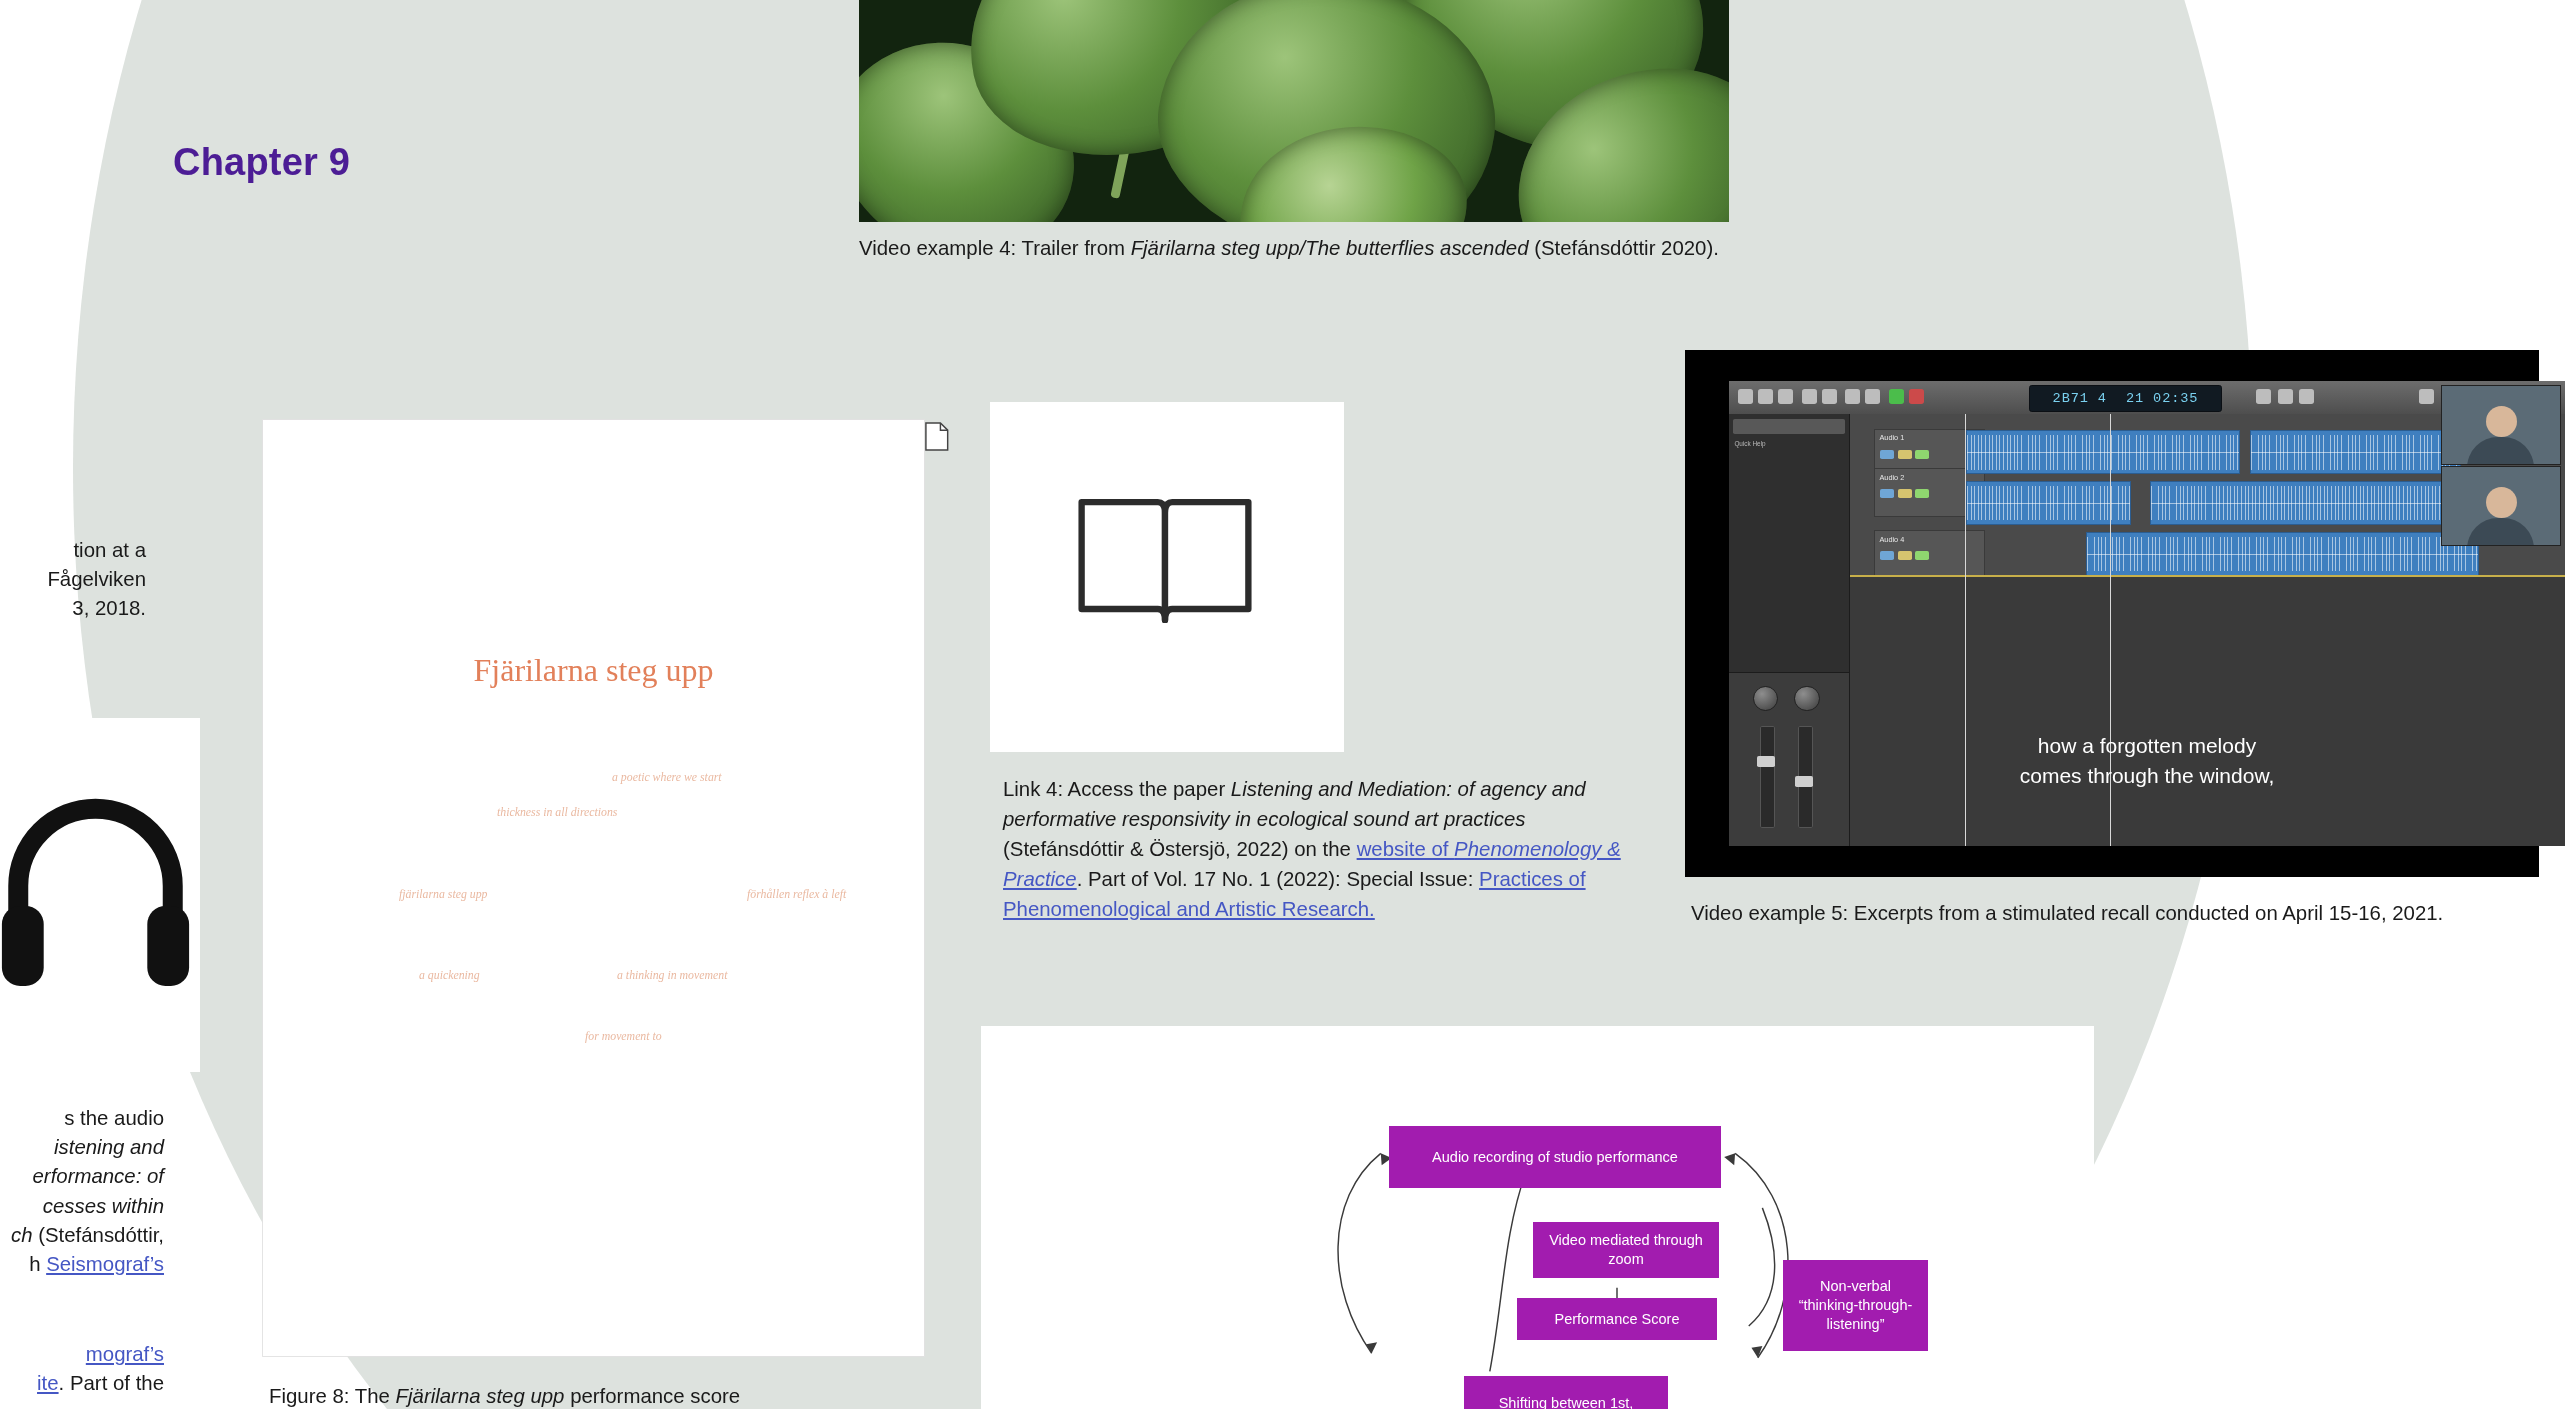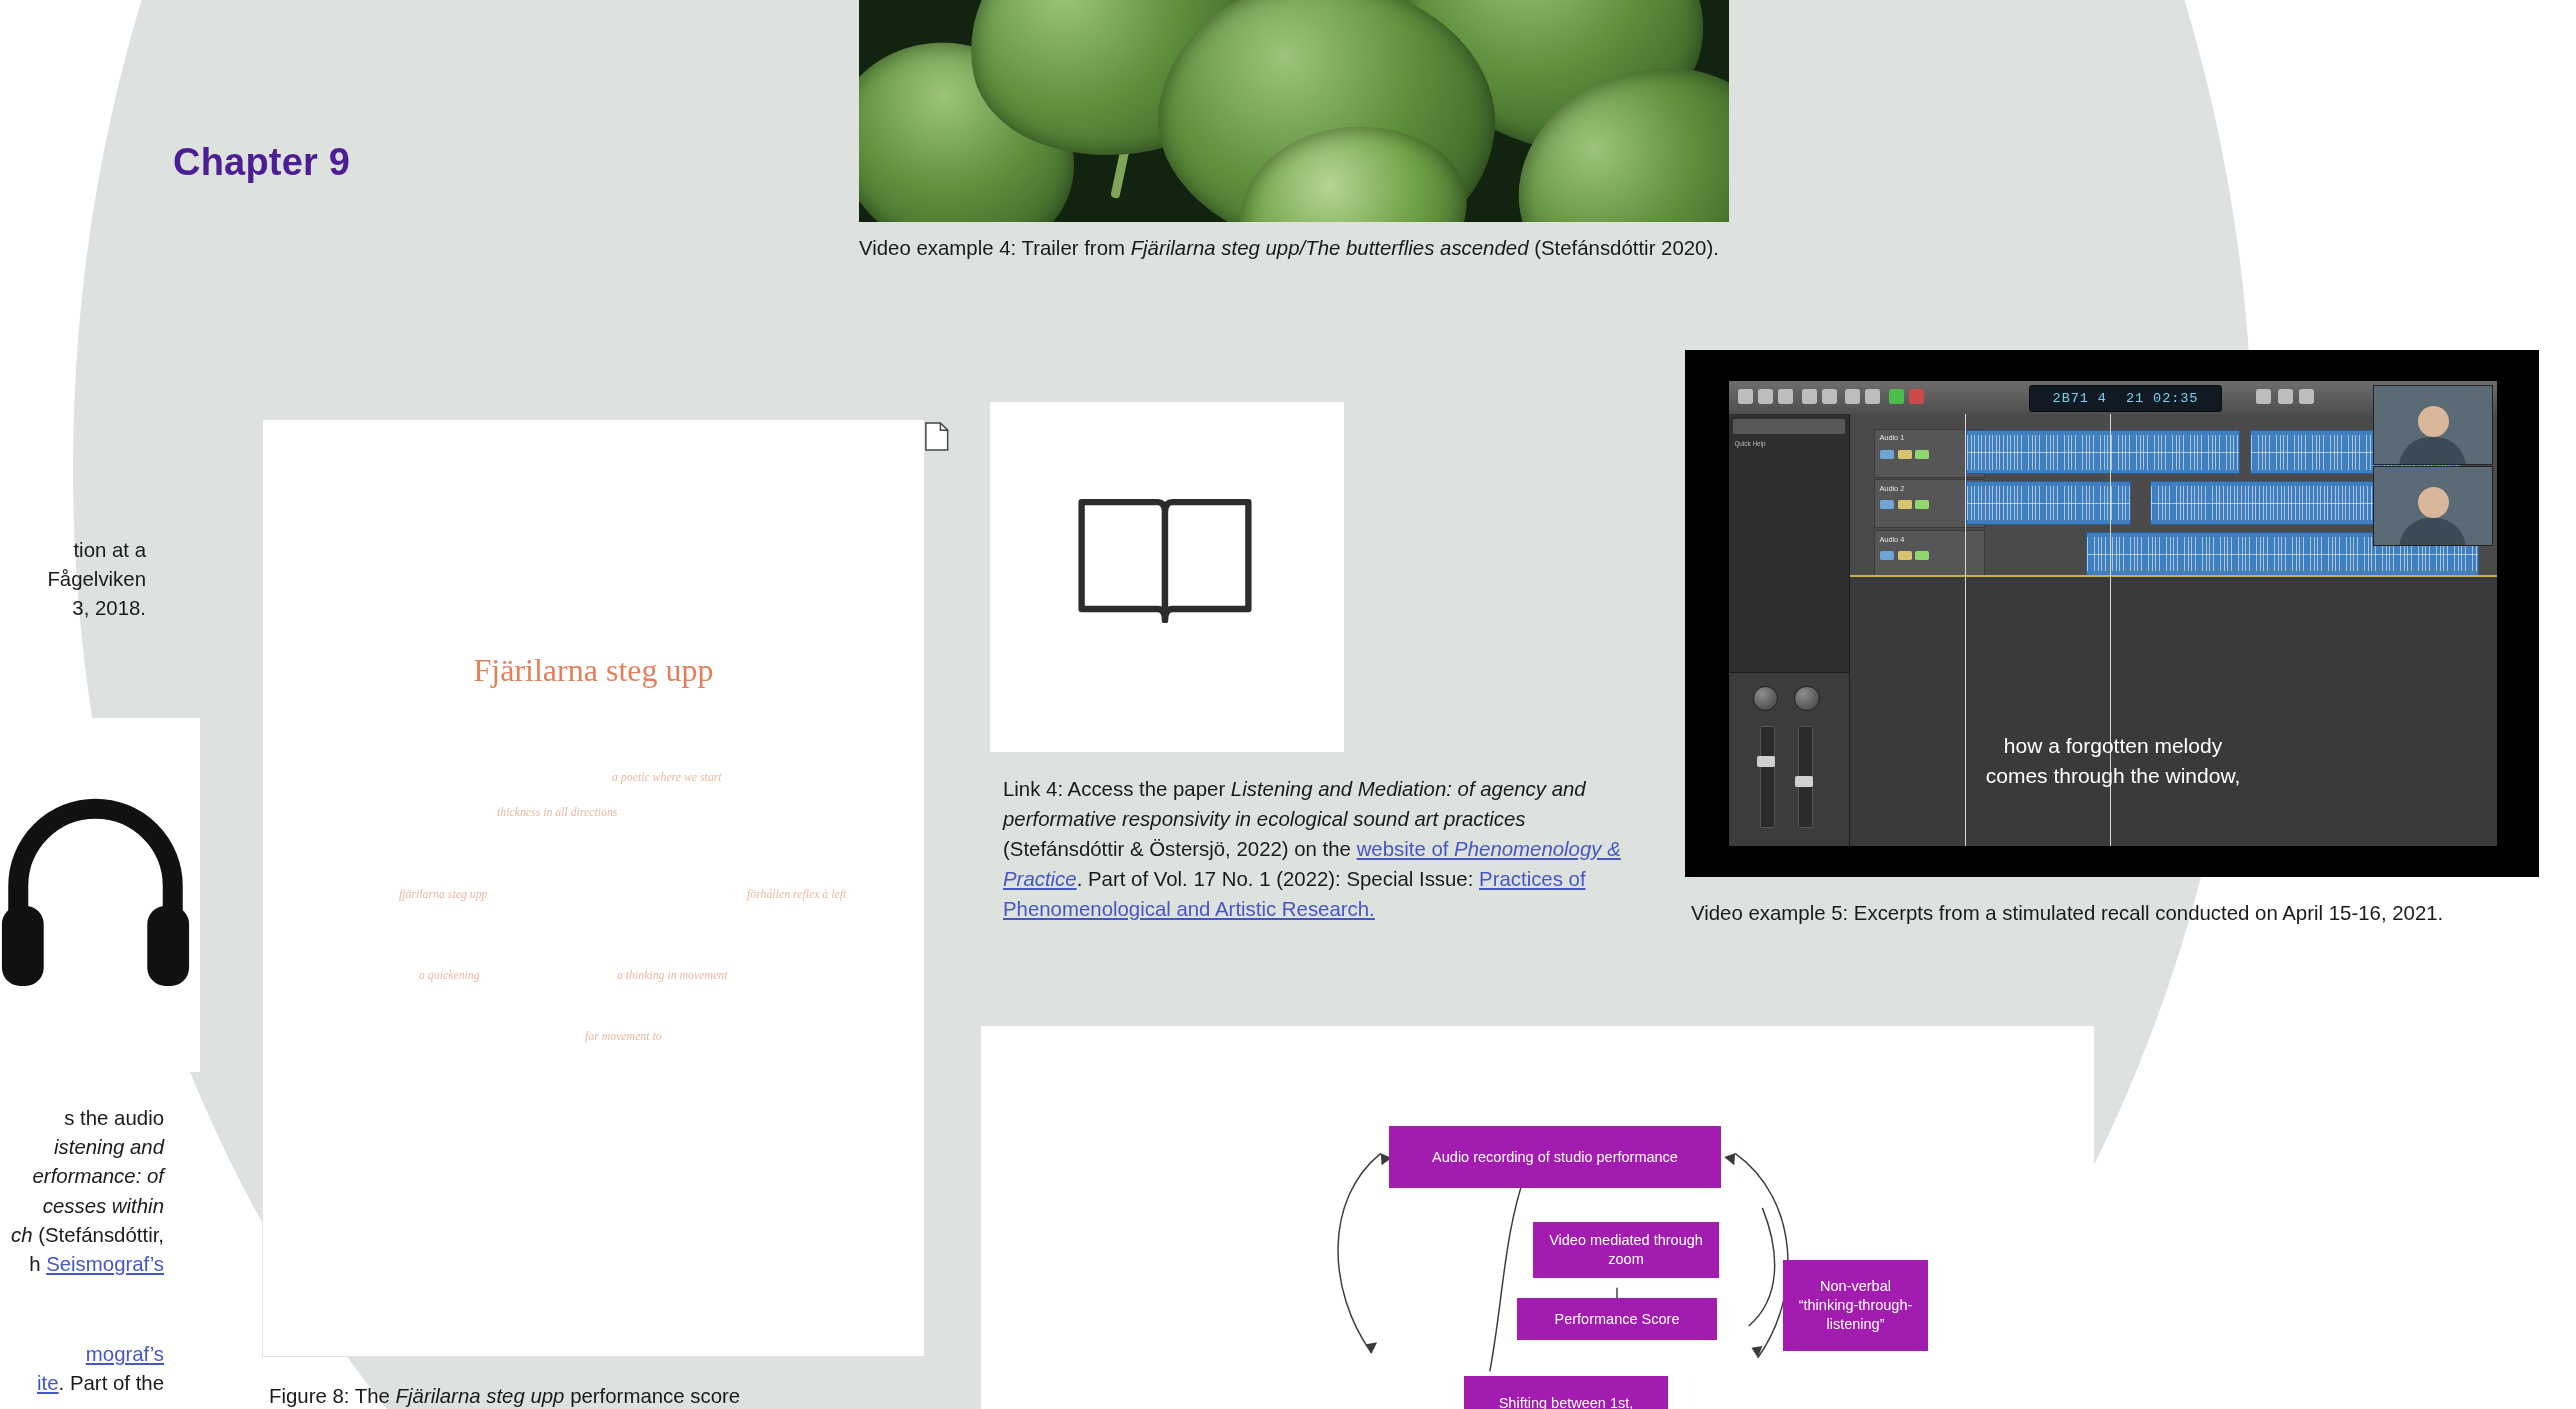--- a/index.html
+++ b/index.html
@@ -159,21 +159,21 @@
     left: 1685px;
     top: 350px;
     width: 854px;
     height: 527px;
     background: #000000;
     padding: 0;
   }
   .daw-inner {
     position: absolute;
     left: 44px; top: 31px;
-    width: 768px; height: 465px;
+    width: 836px; height: 465px;
     background: #3a3a3a;
     overflow: hidden;
   }
   .daw-toolbar {
     position: absolute; left: 0; top: 0; right: 0; height: 33px;
     background: linear-gradient(#6d6d6d, #4e4e4e);
     border-bottom: 0.9px solid #2b2b2b;
   }
   .daw-btn {
     position: absolute; top: 8.2px; width: 14.5px; height: 14.5px;
@@ -418,21 +418,21 @@
 
     <div class="ruler"></div>
 
     <div class="daw-tracks">
       <div class="track-hdr" style="top:14.5px;">
         <span class="lbl">Audio 1</span>
         <span class="sw" style="left:5.4px;background:#6fa6d6;"></span>
         <span class="sw" style="left:23px;background:#d6c46f;"></span>
         <span class="sw" style="left:40px;background:#8fd66f;"></span>
       </div>
-      <div class="track-hdr" style="top:65px;">
+      <div class="track-hdr" style="top:54px;">
         <span class="lbl">Audio 2</span>
         <span class="sw" style="left:5.4px;background:#6fa6d6;"></span>
         <span class="sw" style="left:23px;background:#d6c46f;"></span>
         <span class="sw" style="left:40px;background:#8fd66f;"></span>
       </div>
       <div class="track-hdr" style="top:116px;">
         <span class="lbl">Audio 4</span>
         <span class="sw" style="left:5.4px;background:#6fa6d6;"></span>
         <span class="sw" style="left:23px;background:#d6c46f;"></span>
         <span class="sw" style="left:40px;background:#8fd66f;"></span>

